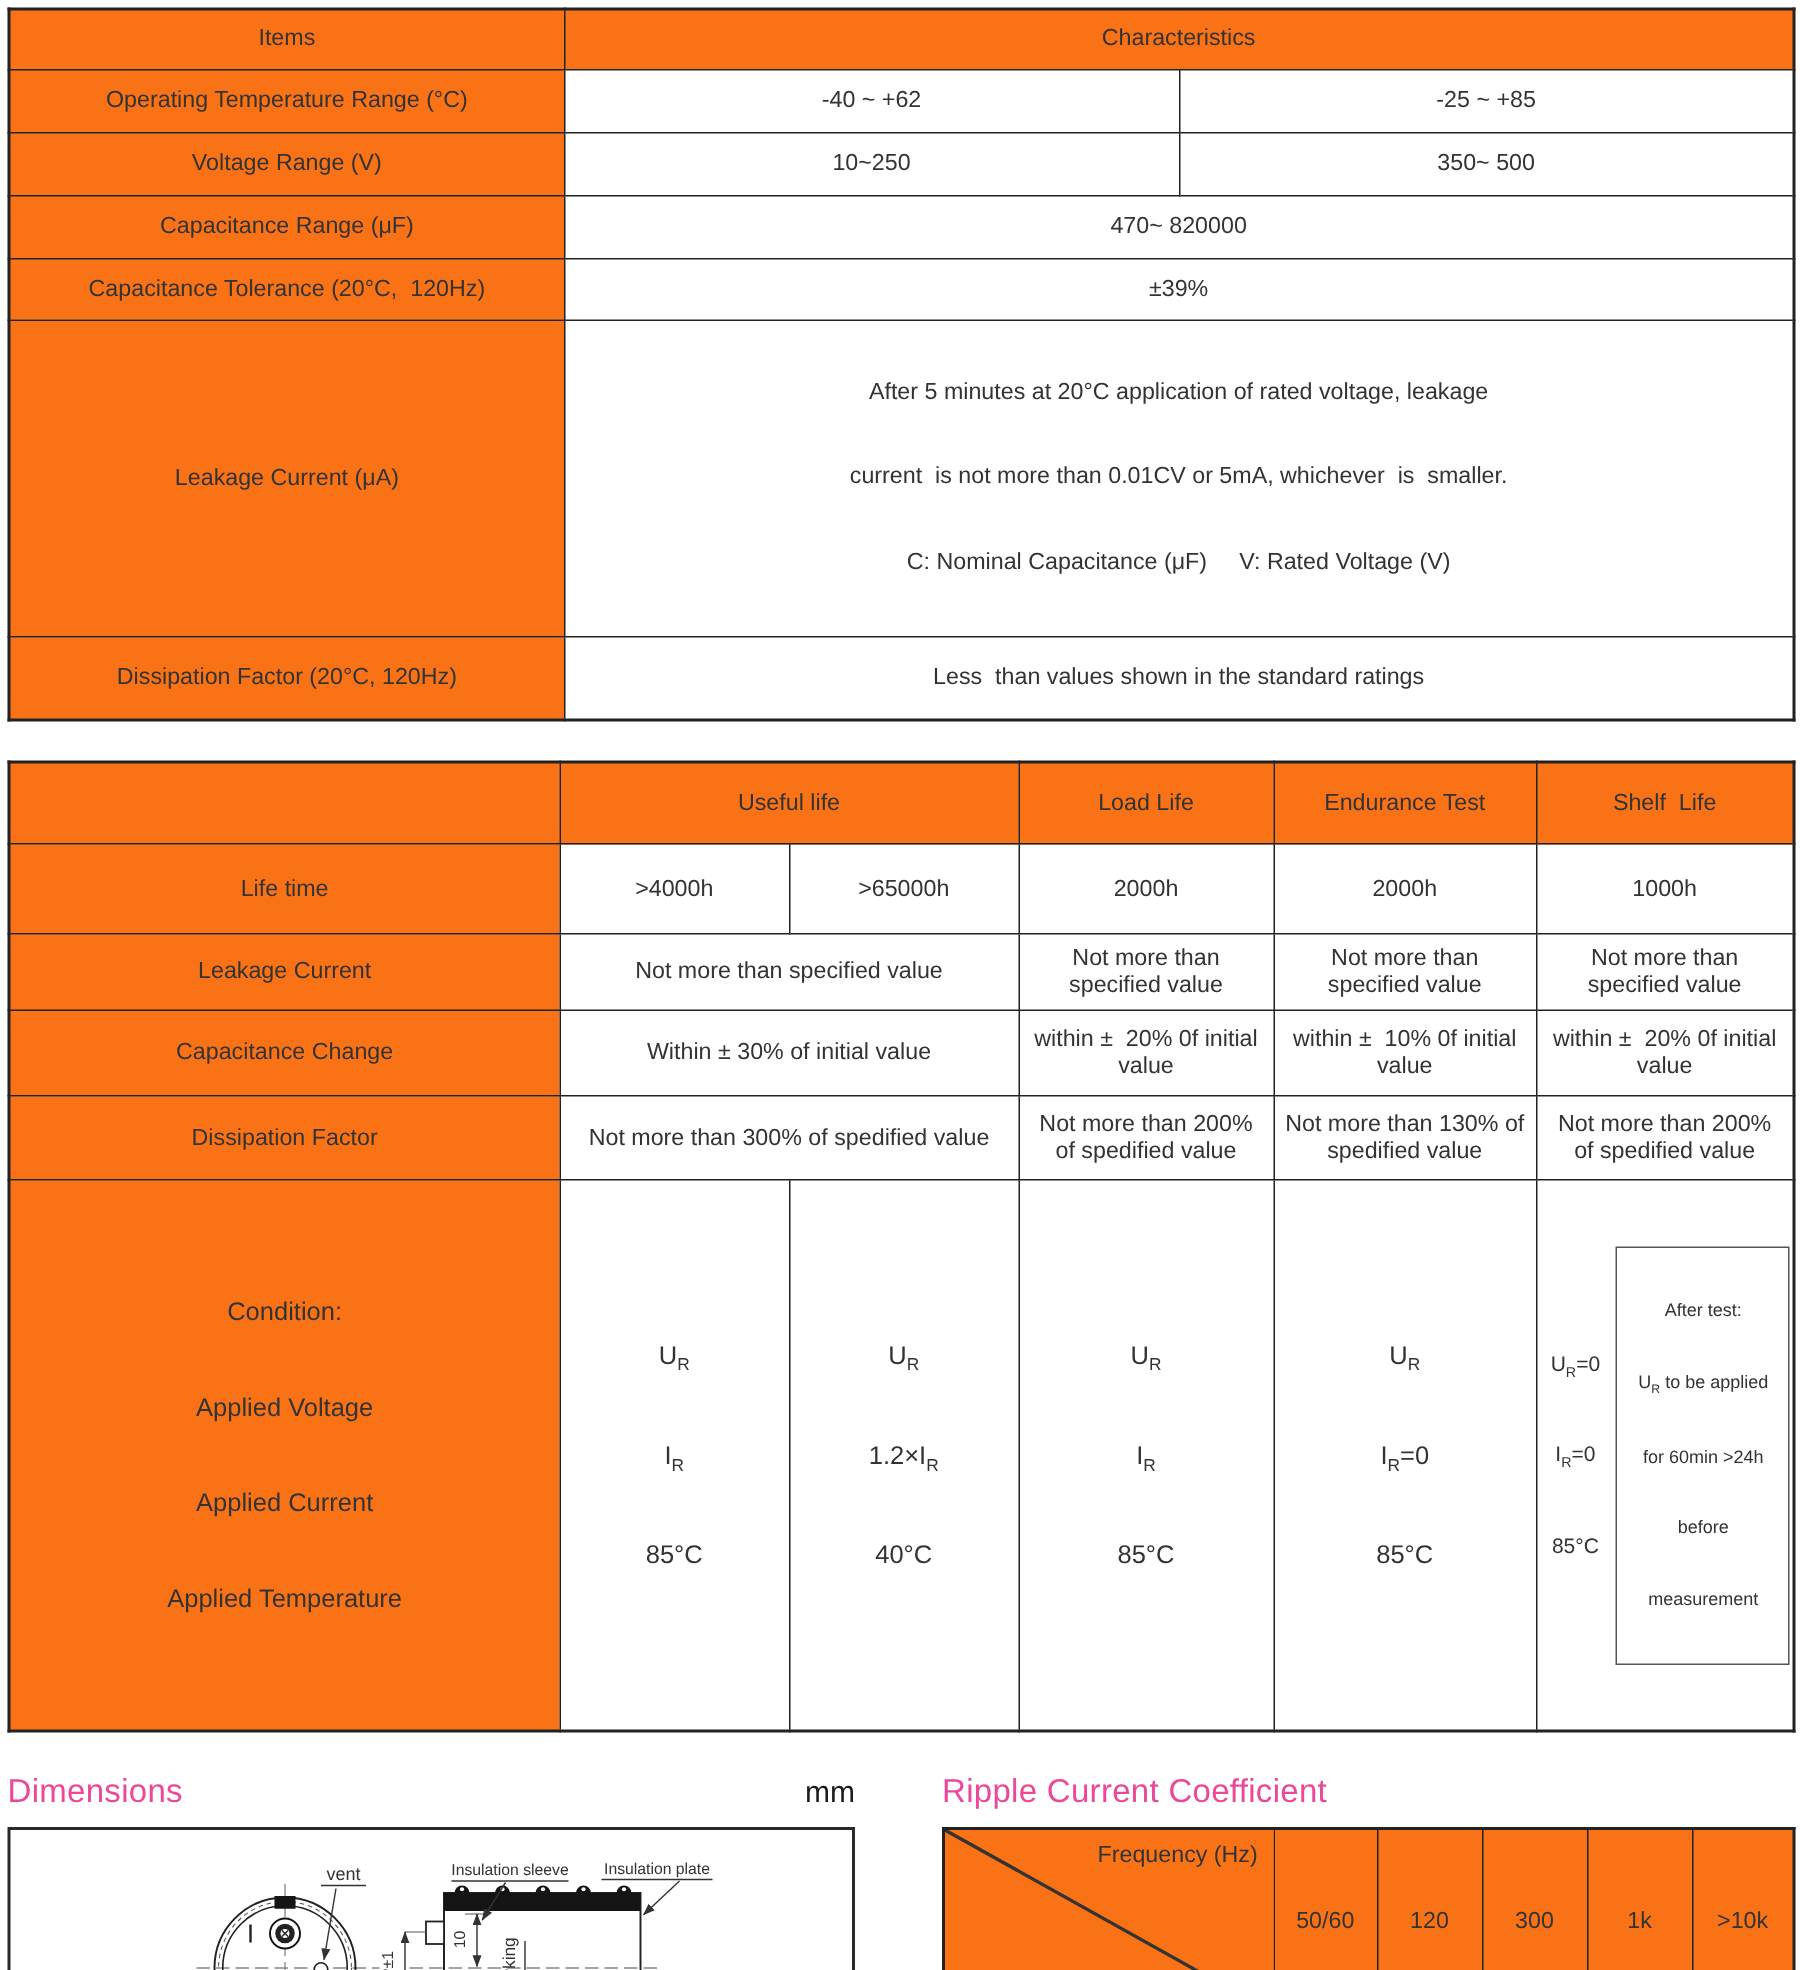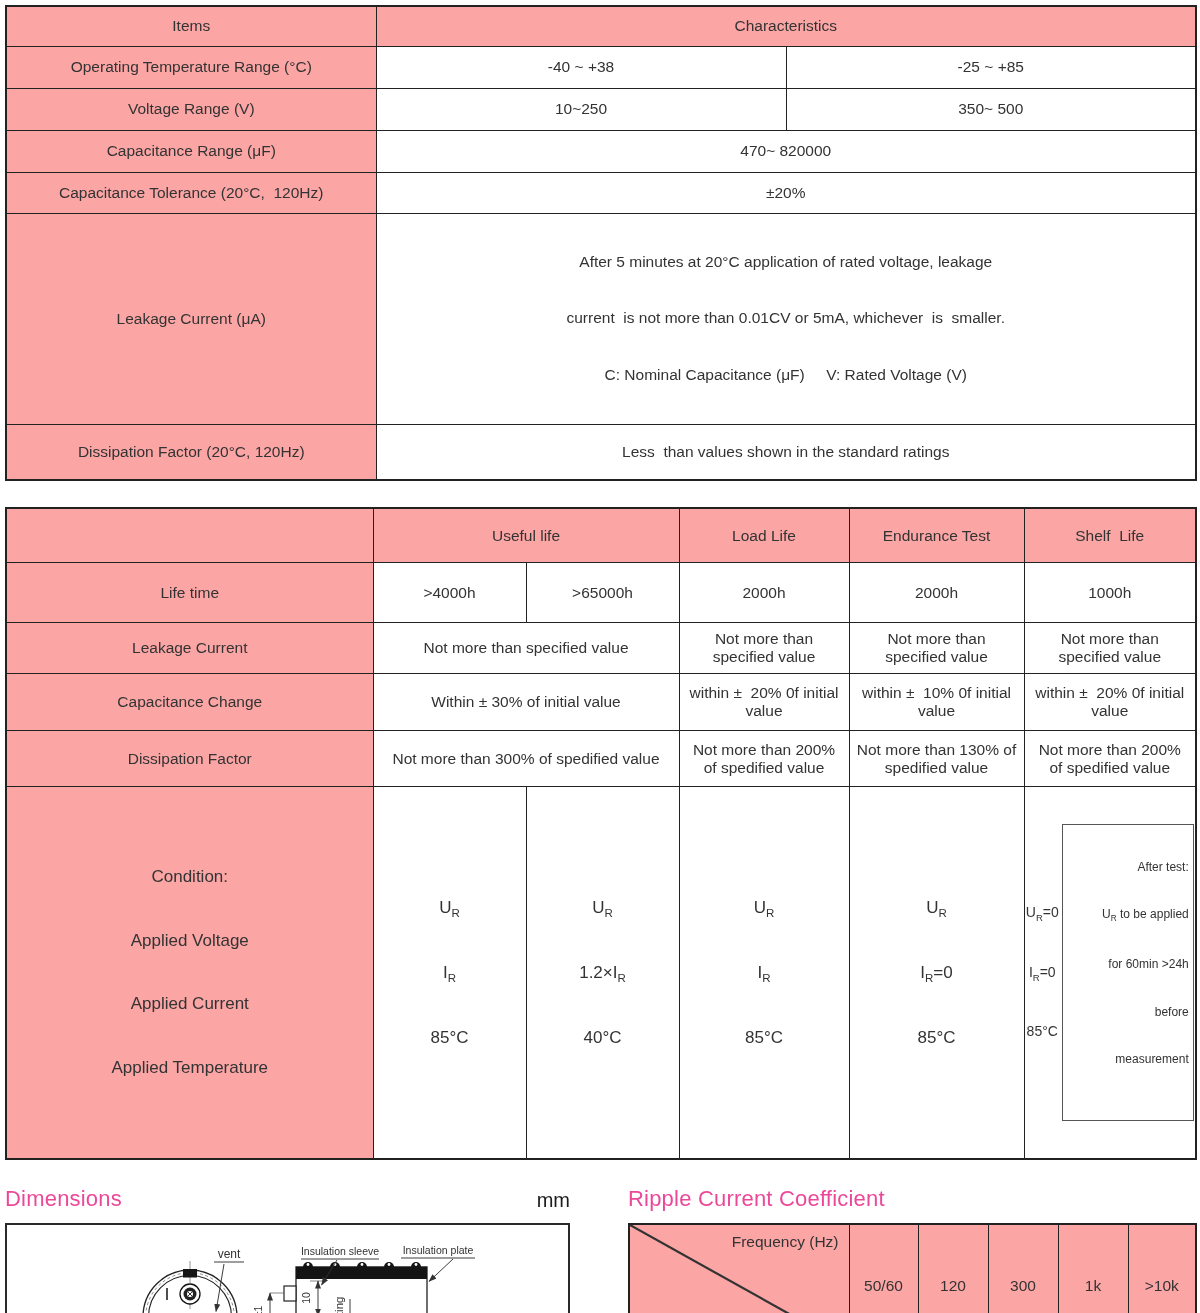--- a/index.html
+++ b/index.html
@@ -14,38 +14,38 @@
   table { border-collapse: collapse; table-layout: fixed; border: 2px solid #222; }
   td {
     border: 1.5px solid #222;
     text-align: center;
     vertical-align: middle;
     font-size: 15.5px;
     padding: 2px 6px;
     white-space: pre-wrap;
     color: #333;
   }
-  .g { background: #fca5a5; }
+  .g { background: #f97316; }
 
   .t1, .t2 { width: 1190px; }
   .h40 { height: 40px; } .h42 { height: 42px; margin-left: 25px; } .h41 { height: 41px; }
   .h78 { height: 78px; margin-top: 32px; } .h55 { height: 55px; } .h60 { height: 60px; }
   .h51 { height: 51px; } .h57 { height: 57px; } .h56 { height: 56px; }
   .h111 { height: 111px; }
   .t2 { margin-top: 26px; }
   .lh135 div { line-height: 1.35; }
 
   .cond div { line-height: 1.62; font-size: 17px; }
   .shelf-wrap { display: flex; align-items: center; justify-content: center; gap: 3px; padding: 0 1px; }
   .cond.small div { font-size: 14px; line-height: 1.55; }
   .cond-note {
     border: 1.5px solid #555;
     font-size: 12px; line-height: 1.32;
-    text-align: right; padding: 3px 4px 20px 5px;
-    color: #333; flex: 0 0 auto; width: 132px;
+    text-align: center; padding: 3px 4px 3px 5px;
+    color: #333; flex: 0 0 auto; width: 116px;
   }
   sub { font-size: 0.68em; }
 
   .two-col { display: flex; margin-top: 26px; }
   .col-left { width: 565px; }
   .col-right { width: 567px; margin-left: 58px; }
 
   .sec-head { display: flex; justify-content: space-between; align-items: flex-end; margin-bottom: 11px; }
   .sec-title { font-size: 22px; font-weight: 500; color: #ec4899; letter-spacing: 0.2px; }
   .sec-unit { font-size: 20px; color: #1c1c1c; }
@@ -81,35 +81,35 @@
         <col style="width:410px">
         <col style="width:410px">
       </colgroup>
     <tbody>
         <tr>
       <td class="g h40">Items</td>
       <td class="g h40" colspan="2">Characteristics</td>
     </tr>
     <tr>
       <td class="g h42">Operating Temperature Range (°C)</td>
-      <td class="h42">-40 ~ +38</td>
+      <td class="h42">-40 ~ +62</td>
       <td class="h42">-25 ~ +85</td>
     </tr>
     <tr>
       <td class="g h42">Voltage Range (V)</td>
       <td class="h42">10~250</td>
       <td class="h42">350~ 500</td>
     </tr>
     <tr>
       <td class="g h42">Capacitance Range (μF)</td>
       <td class="h42" colspan="2">470~ 820000</td>
     </tr>
     <tr>
       <td class="g h41">Capacitance Tolerance (20°C,  120Hz)</td>
-      <td class="h41" colspan="2">±20%</td>
+      <td class="h41" colspan="2">±39%</td>
     </tr>
     <tr>
       <td class="g h78">Leakage Current (μA)</td>
       <td class="h78 lh135" colspan="2">
         <div>After 5 minutes at 20°C application of rated voltage, leakage</div>
         <div>current  is not more than 0.01CV or 5mA, whichever  is  smaller.</div>
         <div>C: Nominal Capacitance (μF)     V: Rated Voltage (V)</div>
       </td>
     </tr>
     <tr>

